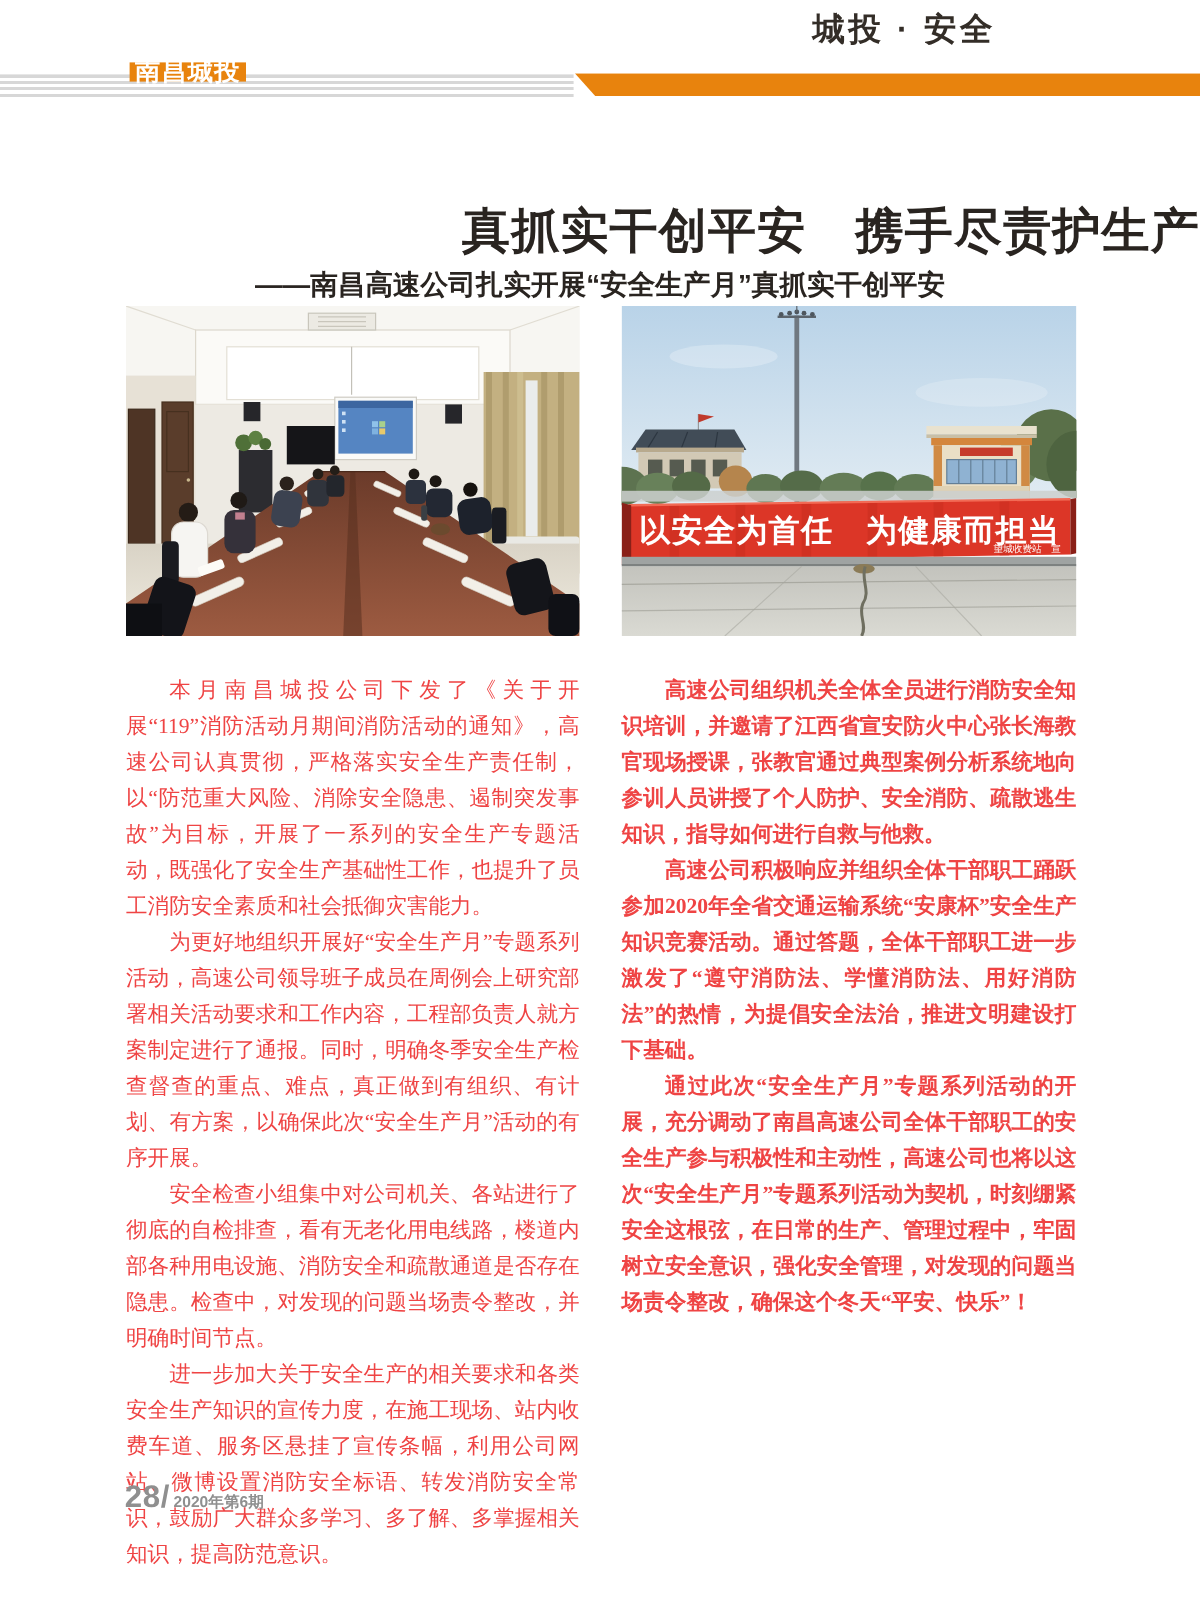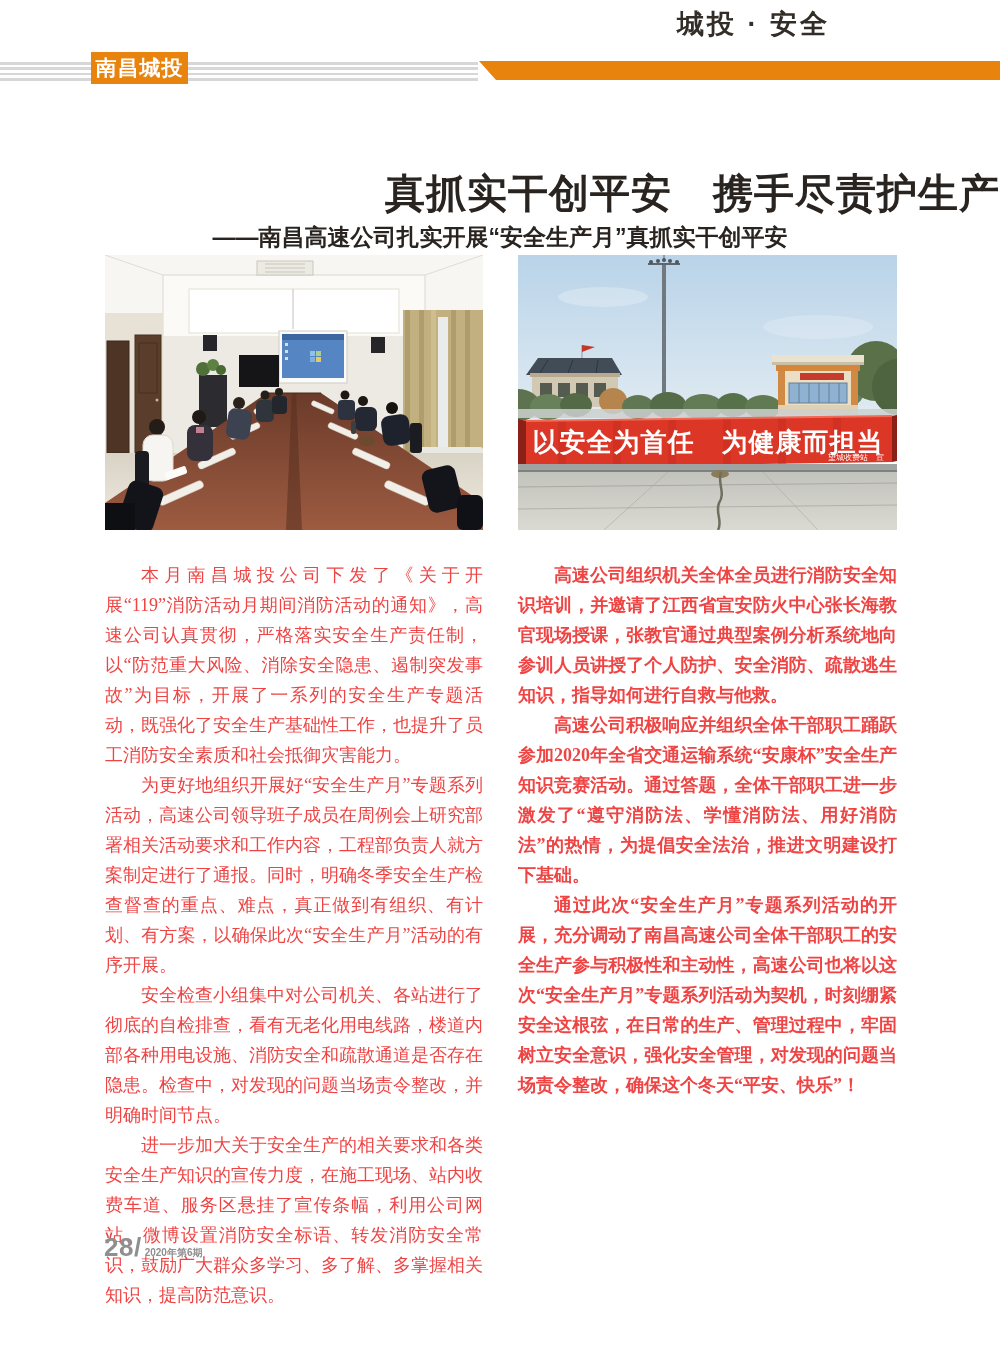--- a/index.html
+++ b/index.html
@@ -15,21 +15,21 @@
   .band-stripes {
     position:absolute; left:0; top:62px; width:478px; height:21px;
     background:repeating-linear-gradient(180deg,#d7d7d7 0 2.6px,#ffffff 2.6px 5.4px);
   }
   .band-orange {
     position:absolute; left:479px; right:0; top:61px; height:19px;
     background:#e8830d;
     clip-path:polygon(0 0,100% 0,100% 100%,17px 100%);
   }
   .corner-badge {
-    position:absolute; left:91px; top:52px; width:97px; height:32px;
+    position:absolute; left:108px; top:52px; width:97px; height:16px;
     background:#e8830d; color:#ffffff; font-size:21px; font-weight:bold;
     display:flex; align-items:center; justify-content:center; letter-spacing:1px;
   }
   
   .article-title {
     position:absolute; top:144px; left:0; width:100%; text-align:right;
     font-size:40px; line-height:44px; font-weight:900; color:#292420; letter-spacing:1px;
   }
   .article-subtitle {
     position:absolute; top:203px; left:0; width:100%; text-align:center;
@@ -51,21 +51,21 @@
   .byline {
     margin-top:10px; text-align:right; font-style:italic;
     font-size:19px; padding-right:4px; text-indent:0;
   }
   
   .footer {
     position:absolute; left:104px; top:1232px;
     display:flex; align-items:baseline; color:#8f8f8f;
   }
   .footer .num  { font-size:26px; font-weight:bold; letter-spacing:0.5px; }
-  .footer .issue{ font-size:10px; font-weight:bold; margin-left:3px; }
+  .footer .issue{ font-size:13px; font-weight:bold; margin-left:3px; }
 </style>
 </head>
 <body>
 
 <div class="page">
 
   <div class="section-header">城投 · 安全</div>
 
   <div class="band-stripes"></div>
   <div class="band-orange"></div>

